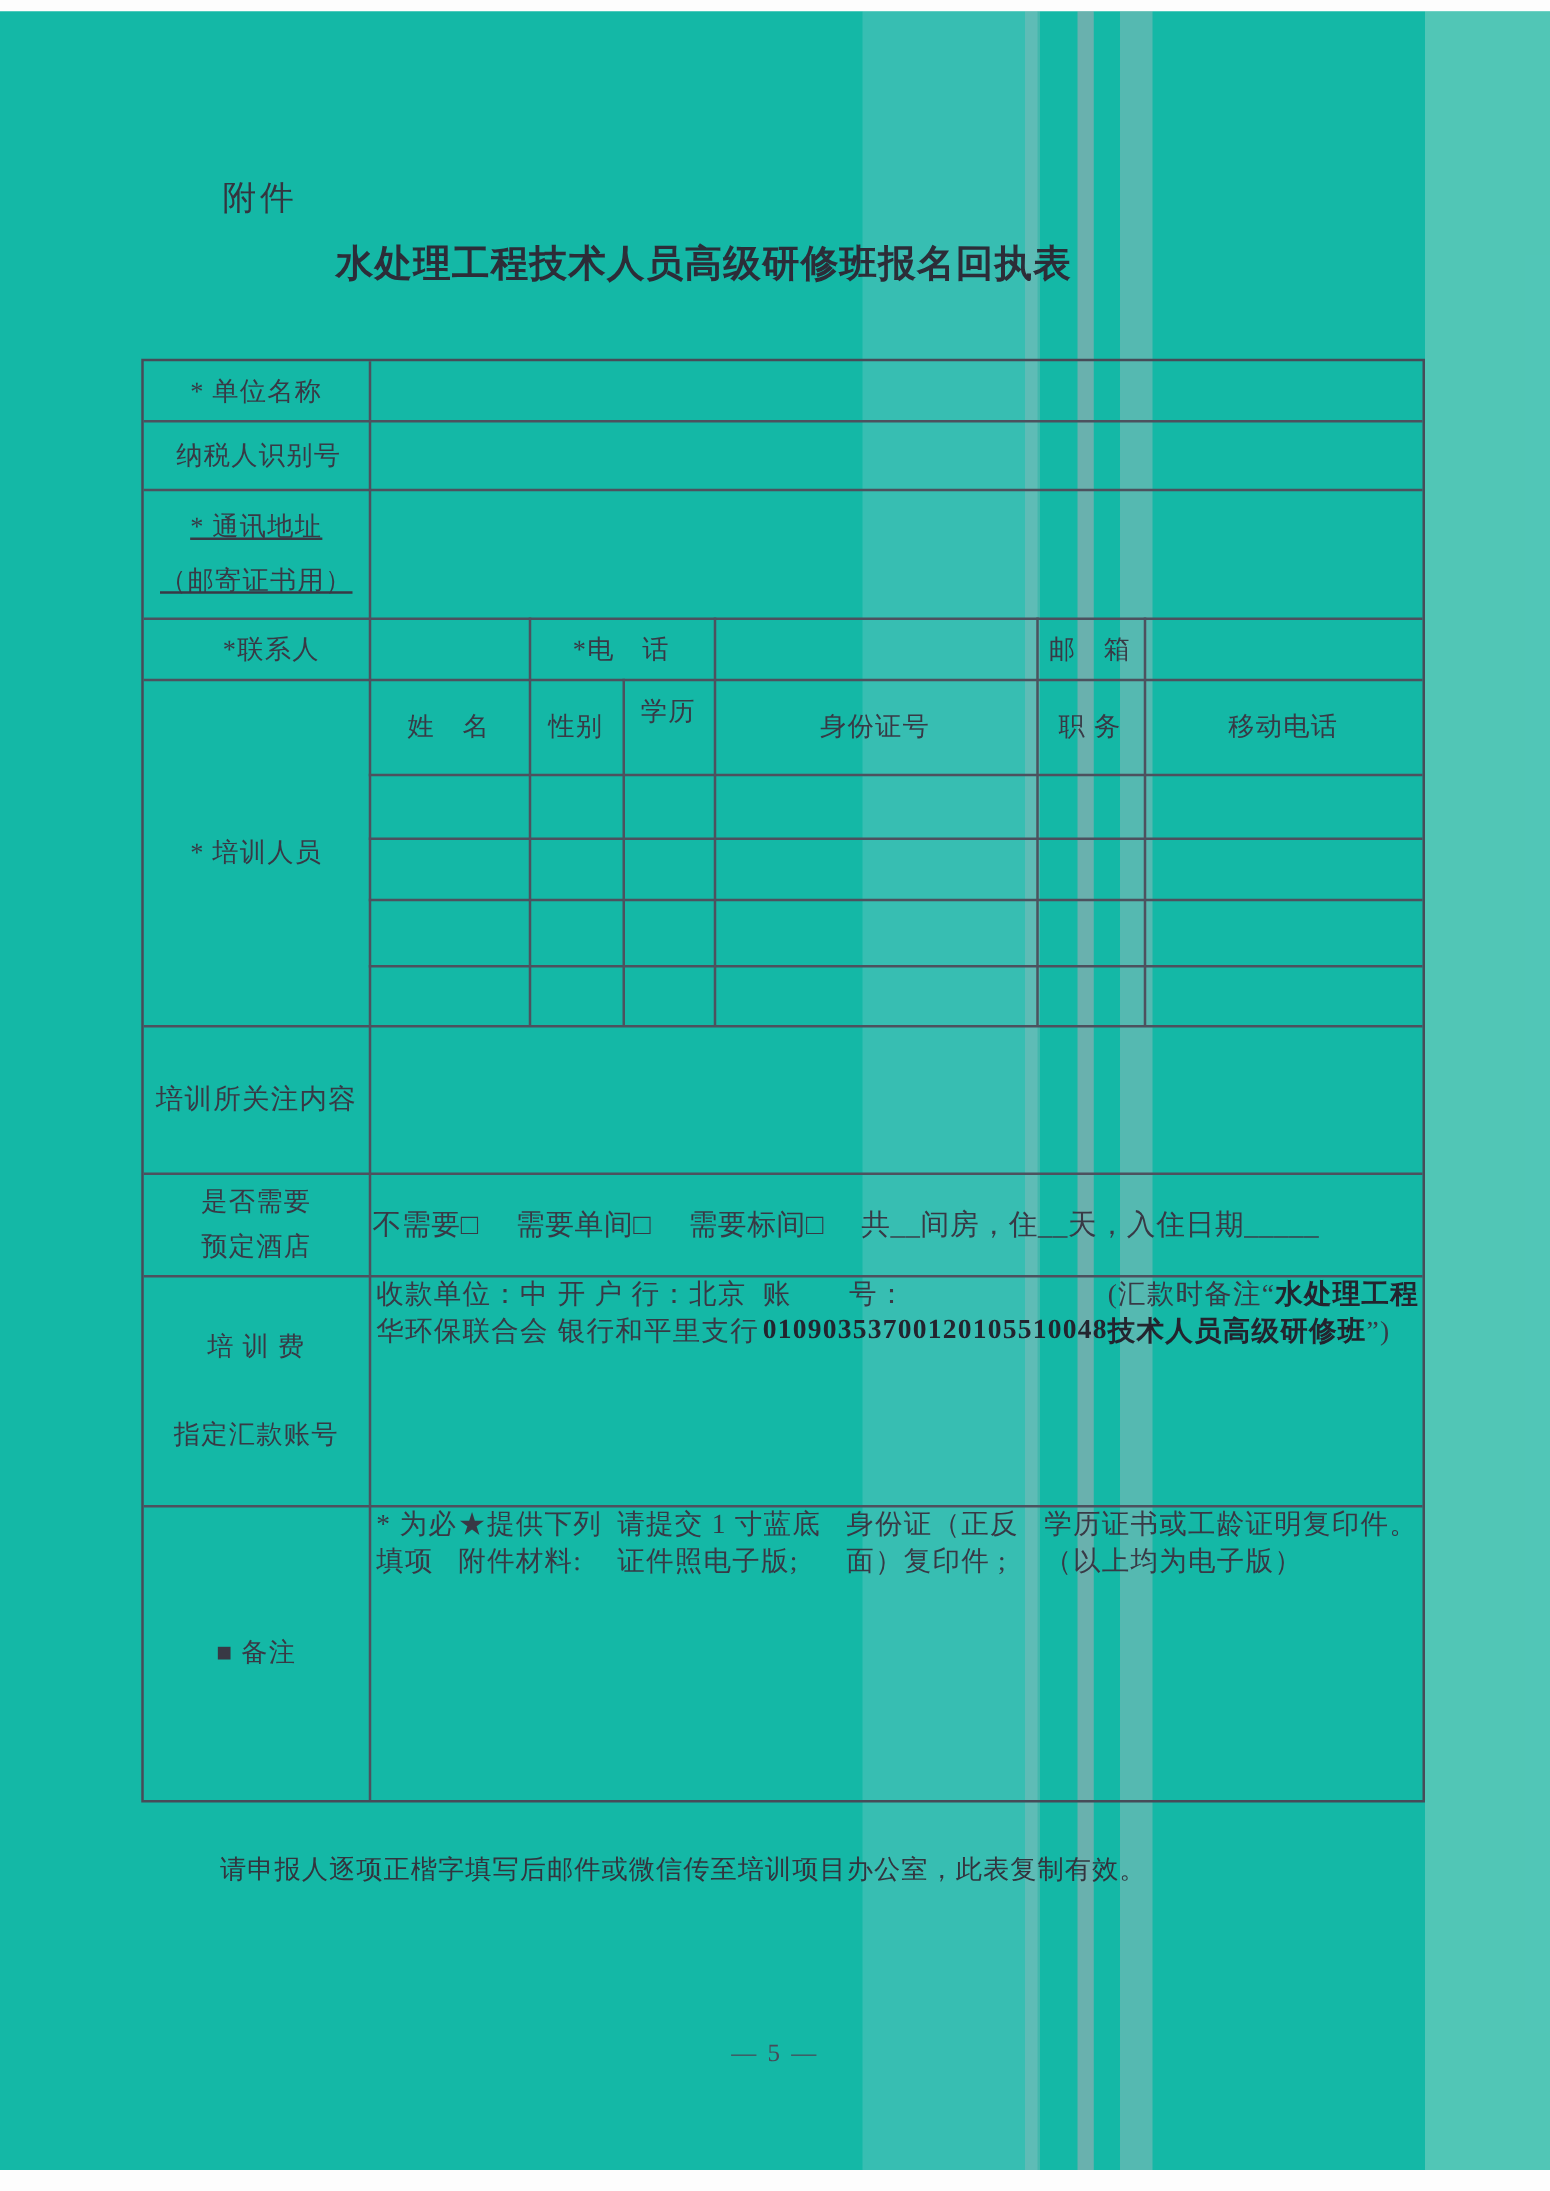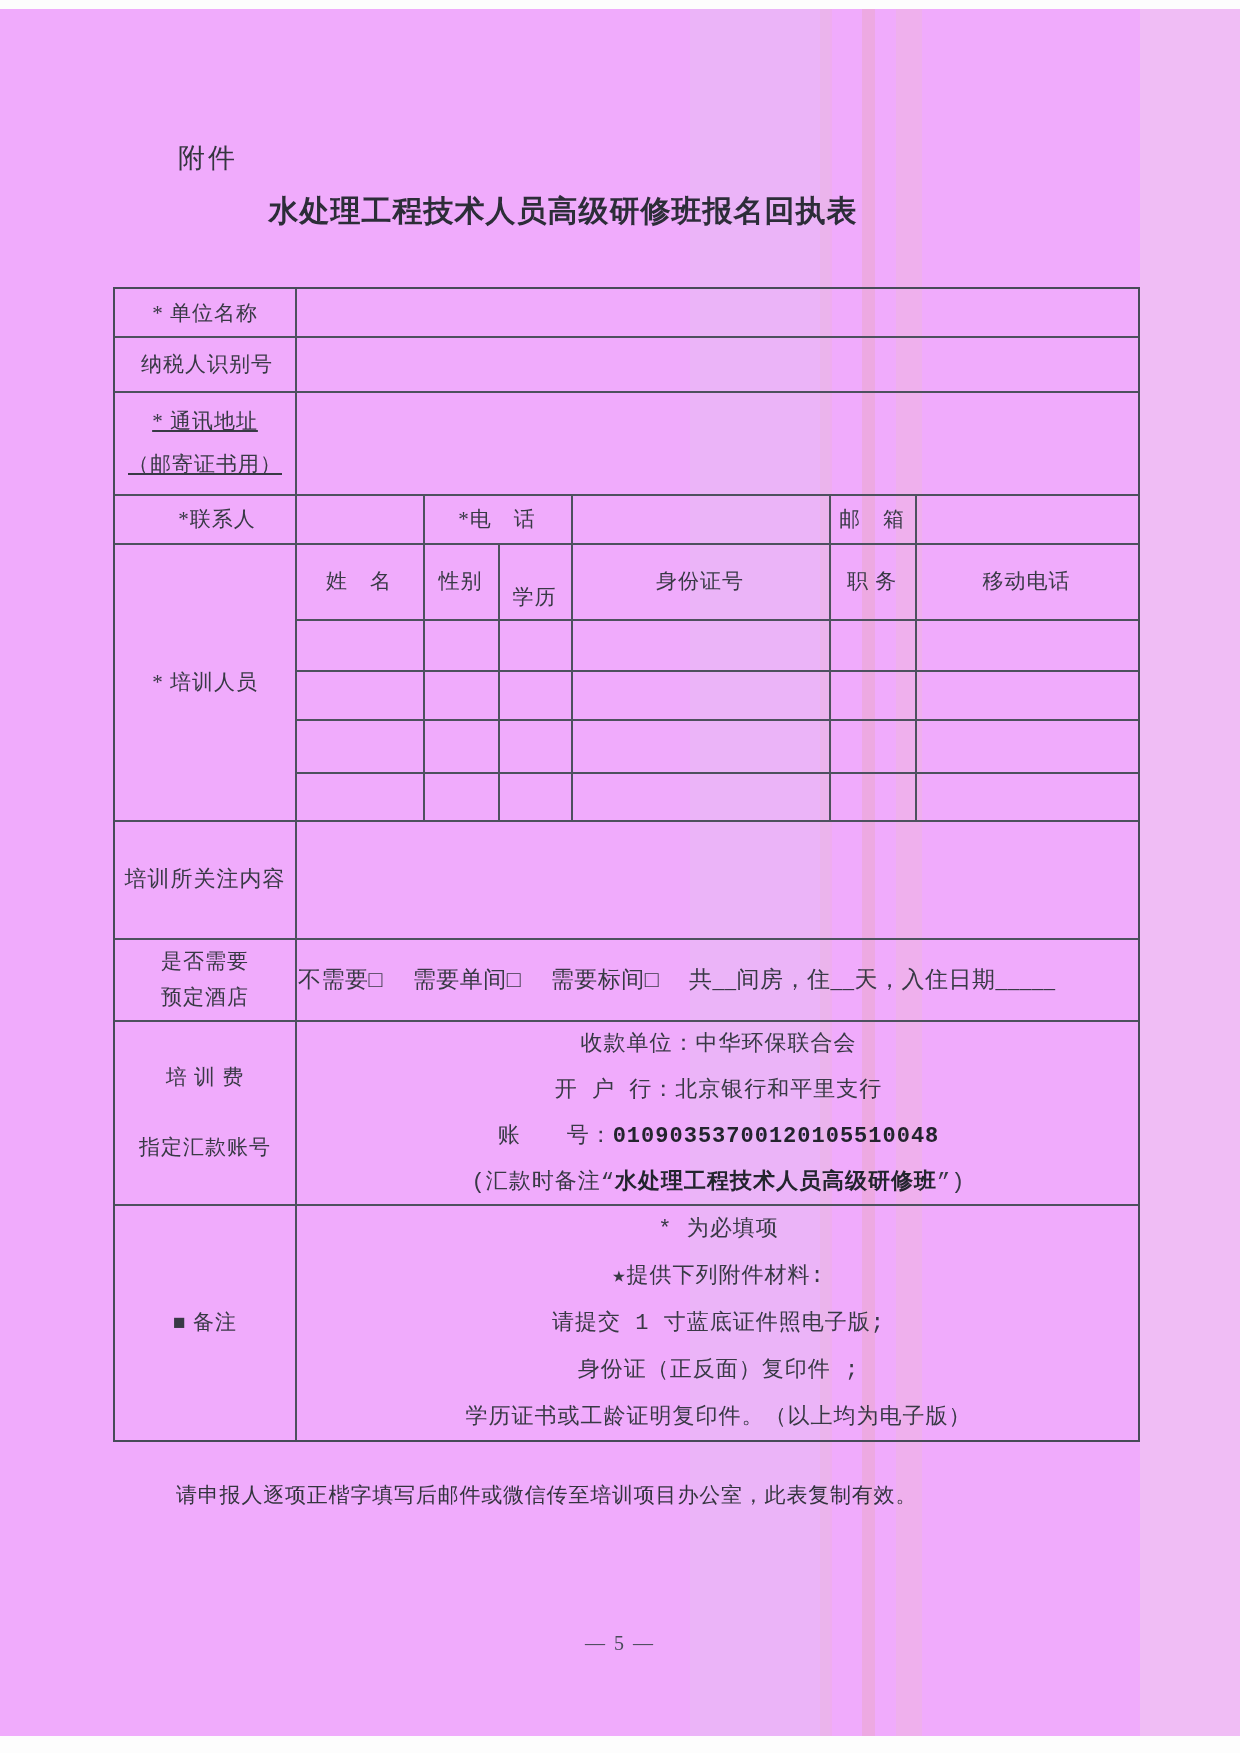--- a/index.html
+++ b/index.html
@@ -1,18 +1,18 @@
 <!DOCTYPE html>
 <html><head>
 <meta charset="utf-8">
 <style>
   html,body{margin:0;padding:0;background:#ffffff;}
   .page{
     position:relative;width:1240px;height:1753px;overflow:hidden;
-    background:#f0abfc;
+    background:#14b8a6;
     font-family:"Liberation Serif","DejaVu Serif",serif;
     color:#34353f;
   }
   .edge-strip{position:absolute;left:0;width:1240px;background:#fdfdfd;}
   .strip-top{top:0;height:9px;}
   .strip-bottom{top:1736px;height:17px;}
   .scan-band{position:absolute;top:9px;height:1727px;pointer-events:none;}
   .band-grey{left:690px;width:140px;background:rgba(214,219,232,0.18);}
   .pink1{left:820px;width:12px;background:rgba(236,183,196,0.22);}
   .pink2{left:862px;width:13px;background:rgba(233,168,188,0.40);}
@@ -26,22 +26,22 @@
   .ftable{position:absolute;left:113px;top:287px;width:1023px;height:1151px;
     border:2px solid #474b58;box-sizing:content-box;}
   .h,.v{position:absolute;background:#4d515e;}
   .h{height:2px;}
   .v{width:2px;}
 
   .cell{position:absolute;display:flex;align-items:center;justify-content:center;
     font-size:21px;letter-spacing:1px;color:#383945;}
   .cell.col{flex-direction:column;justify-content:space-evenly;}
   .cell.left{justify-content:flex-start;text-align:left;}
-  .lines{position:absolute;display:flex;flex-direction:column;justify-content:space-around;
-    align-items:center;font-size:22px;letter-spacing:1px;color:#383945;font-family:Liberation Mono, monospace;}
+  .lines{position:absolute;display:flex;flex-direction:row;justify-content:space-around;
+    align-items:flex-start;font-size:22px;letter-spacing:1px;color:#383945;}
   .lines b{color:#23242e;}
   .hotel-line{font-size:23px;letter-spacing:0.5px;}
   .focus{font-size:22px;}
   .footer-note{position:absolute;left:176px;top:1481px;font-size:21px;letter-spacing:0.8px;color:#33343e;}
   .page-num{position:absolute;left:0;top:1632px;width:1240px;text-align:center;
     font-size:20px;color:#474a58;letter-spacing:2px;}
 </style>
 </head>
 <body>
 
@@ -85,21 +85,21 @@
     <div class="cell col" style="left:0;top:102px;width:180px;height:103px;text-decoration:underline;">
       <span>* 通讯地址</span>
       <span>（邮寄证书用）</span>
     </div>
     <div class="cell" style="left:0;top:205px;width:180px;height:49px;padding-left:12px;">*联系人</div>
     <div class="cell" style="left:308px;top:205px;width:148px;height:49px;">*电　话</div>
     <div class="cell" style="left:714px;top:205px;width:86px;height:49px;">邮　箱</div>
 
     <div class="cell" style="left:180px;top:254px;width:128px;height:76px;">姓　名</div>
     <div class="cell" style="left:308px;top:254px;width:75px;height:76px;">性别</div>
-    <div class="cell" style="left:383px;top:270px;width:73px;height:76px;">学历</div>
+    <div class="cell" style="left:383px;top:242px;width:73px;height:76px;">学历</div>
     <div class="cell" style="left:456px;top:254px;width:258px;height:76px;">身份证号</div>
     <div class="cell" style="left:714px;top:254px;width:86px;height:76px;">职 务</div>
     <div class="cell" style="left:800px;top:254px;width:223px;height:76px;">移动电话</div>
 
     <div class="cell focus" style="left:0;top:531px;width:180px;height:118px;">培训所关注内容</div>
 
     <div class="cell" style="left:0;top:254px;width:180px;height:277px;">* 培训人员</div>
 
     <div class="cell col" style="left:0;top:649px;width:180px;height:82px;">
       <span>是否需要</span>

